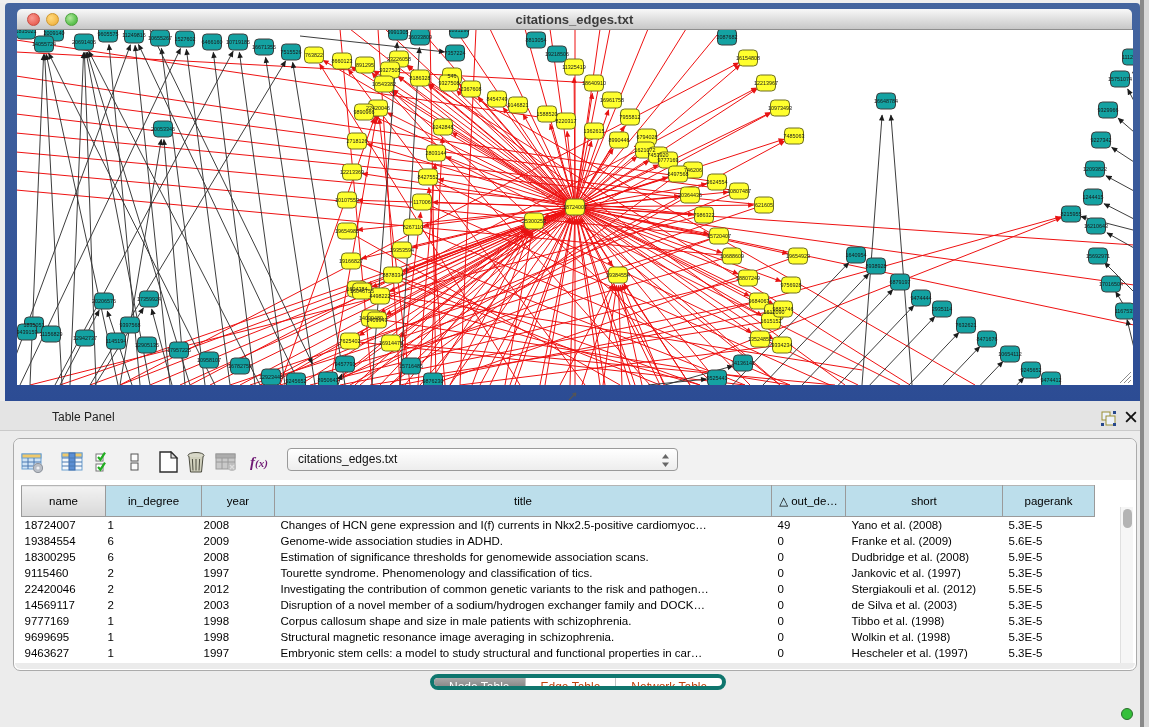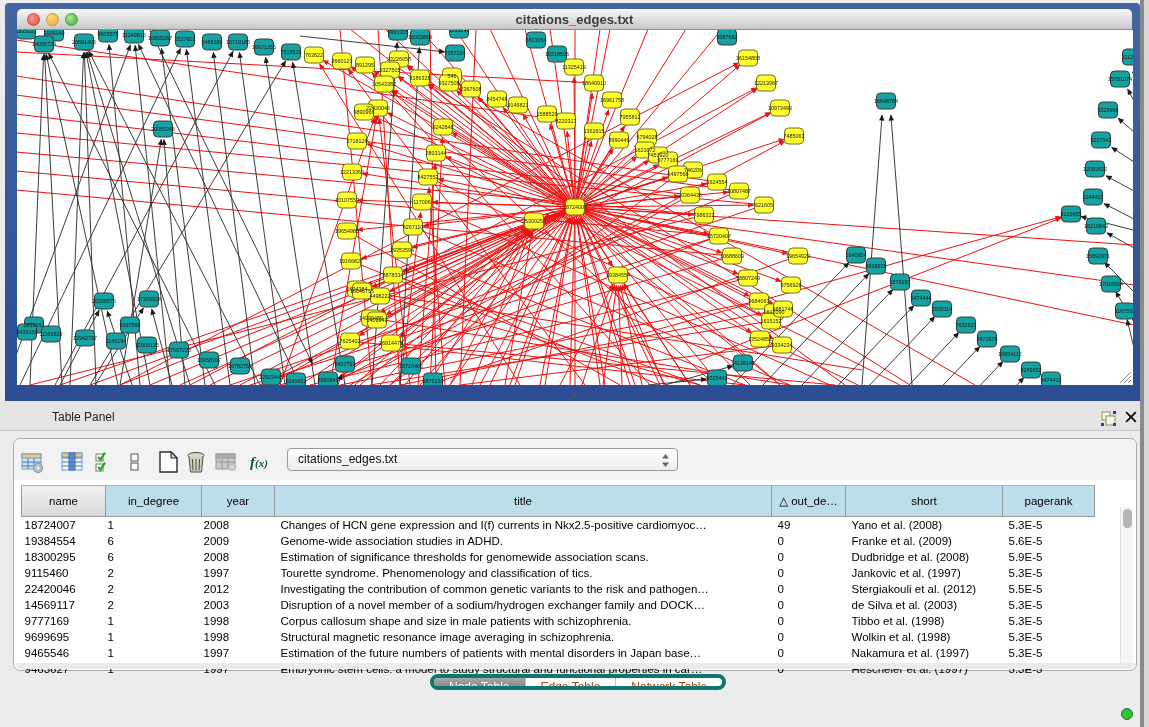--- a/index.html
+++ b/index.html
@@ -665,21 +665,21 @@
     </svg>
     <svg class="ticon" style="left:201px" width="24" height="24">
       <rect x="1" y="3" width="19" height="15" fill="#c9c9c9" stroke="#9a9a9a"></rect>
       <rect x="1" y="3" width="19" height="4" fill="#adadad" stroke="#9a9a9a"></rect>
       <line x1="7" y1="7" x2="7" y2="18" stroke="#9a9a9a"></line>
           <line x1="13" y1="7" x2="13" y2="18" stroke="#9a9a9a"></line>
       <line x1="1" y1="11" x2="20" y2="11" stroke="#9a9a9a"></line>
       <circle cx="17" cy="16" r="4" fill="#bdbdbd"></circle>
       <path d="M15,14 l4,4 M19,14 l-4,4" stroke="#ddd" stroke-width="1.4"></path>
     </svg>
-    <div class="ticon" style="left:236px;top:15px;font-family:'Liberation Serif',serif;font-style:italic;font-weight:bold;font-size:15px;color:#14532d;">f<span style="font-size:11px;">(x)</span></div>
+    <div class="ticon" style="left:236px;top:15px;font-family:'Liberation Serif',serif;font-style:italic;font-weight:bold;font-size:15px;color:#701a75;">f<span style="font-size:11px;">(x)</span></div>
     <div id="combo">citations_edges.txt
       <svg width="9" height="15">
             <path d="M4.5,1 L8,5.5 L1,5.5 z" fill="#666"></path>
             <path d="M4.5,14 L8,9.5 L1,9.5 z" fill="#666"></path>
           </svg>
     </div>
   </div>
   <table id="grid">
    <colgroup>
           <col style="width:84px">
@@ -766,29 +766,20 @@
 <tr>
             <td class="c0">9699695</td>
             <td class="c1">1</td>
             <td class="c2">1998</td>
             <td class="c3">Structural magnetic resonance image averaging in schizophrenia.</td>
             <td class="c4">0</td>
             <td class="c5">Wolkin et al. (1998)</td>
             <td class="c6">5.3E-5</td>
           </tr>
 <tr>
-            <td class="c0">9465546</td>
-            <td class="c1">1</td>
-            <td class="c2">1997</td>
-            <td class="c3">Estimation of the future numbers of patients with mental disorders in Japan base…</td>
-            <td class="c4">0</td>
-            <td class="c5">Nakamura et al. (1997)</td>
-            <td class="c6">5.3E-5</td>
-          </tr>
-<tr>
             <td class="c0">9463627</td>
             <td class="c1">1</td>
             <td class="c2">1997</td>
             <td class="c3">Embryonic stem cells: a model to study structural and functional properties in car…</td>
             <td class="c4">0</td>
             <td class="c5">Hescheler et al. (1997)</td>
             <td class="c6">5.3E-5</td>
           </tr>
   </tbody>
       </table>

